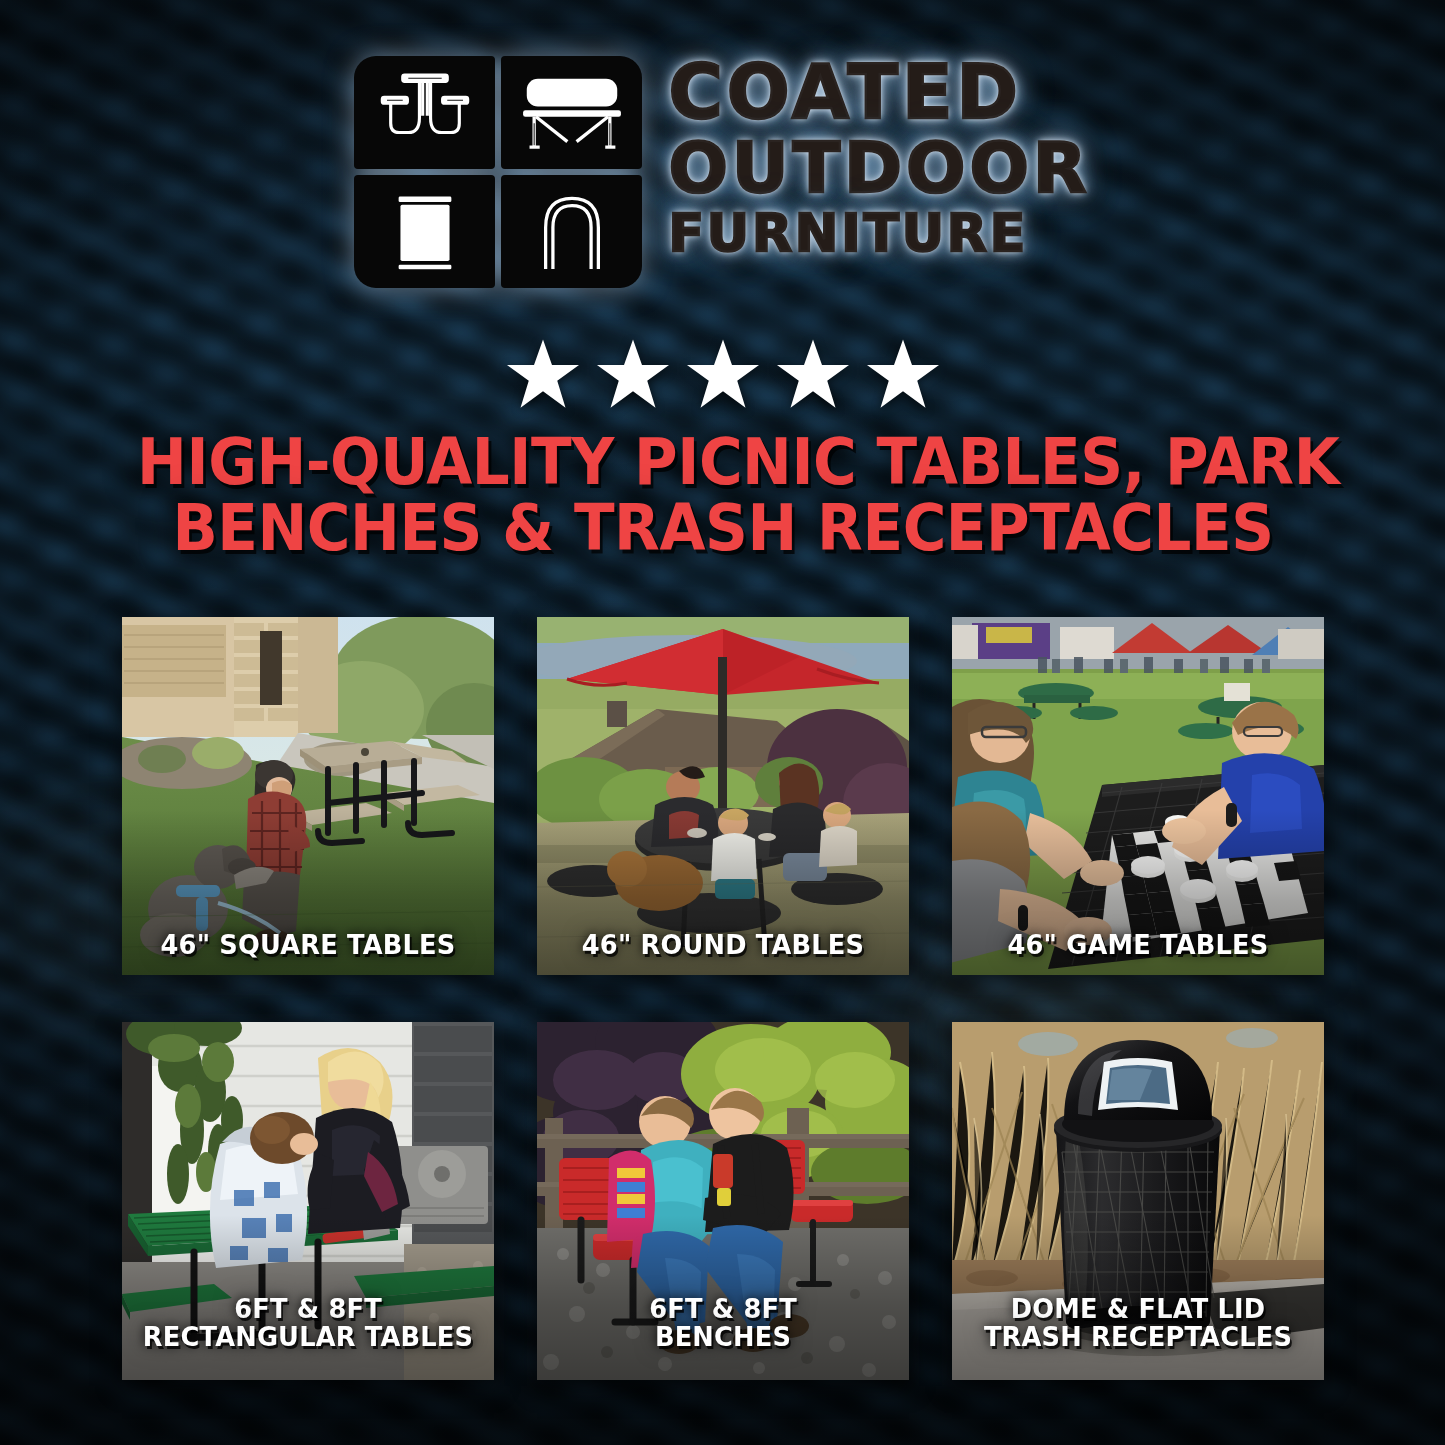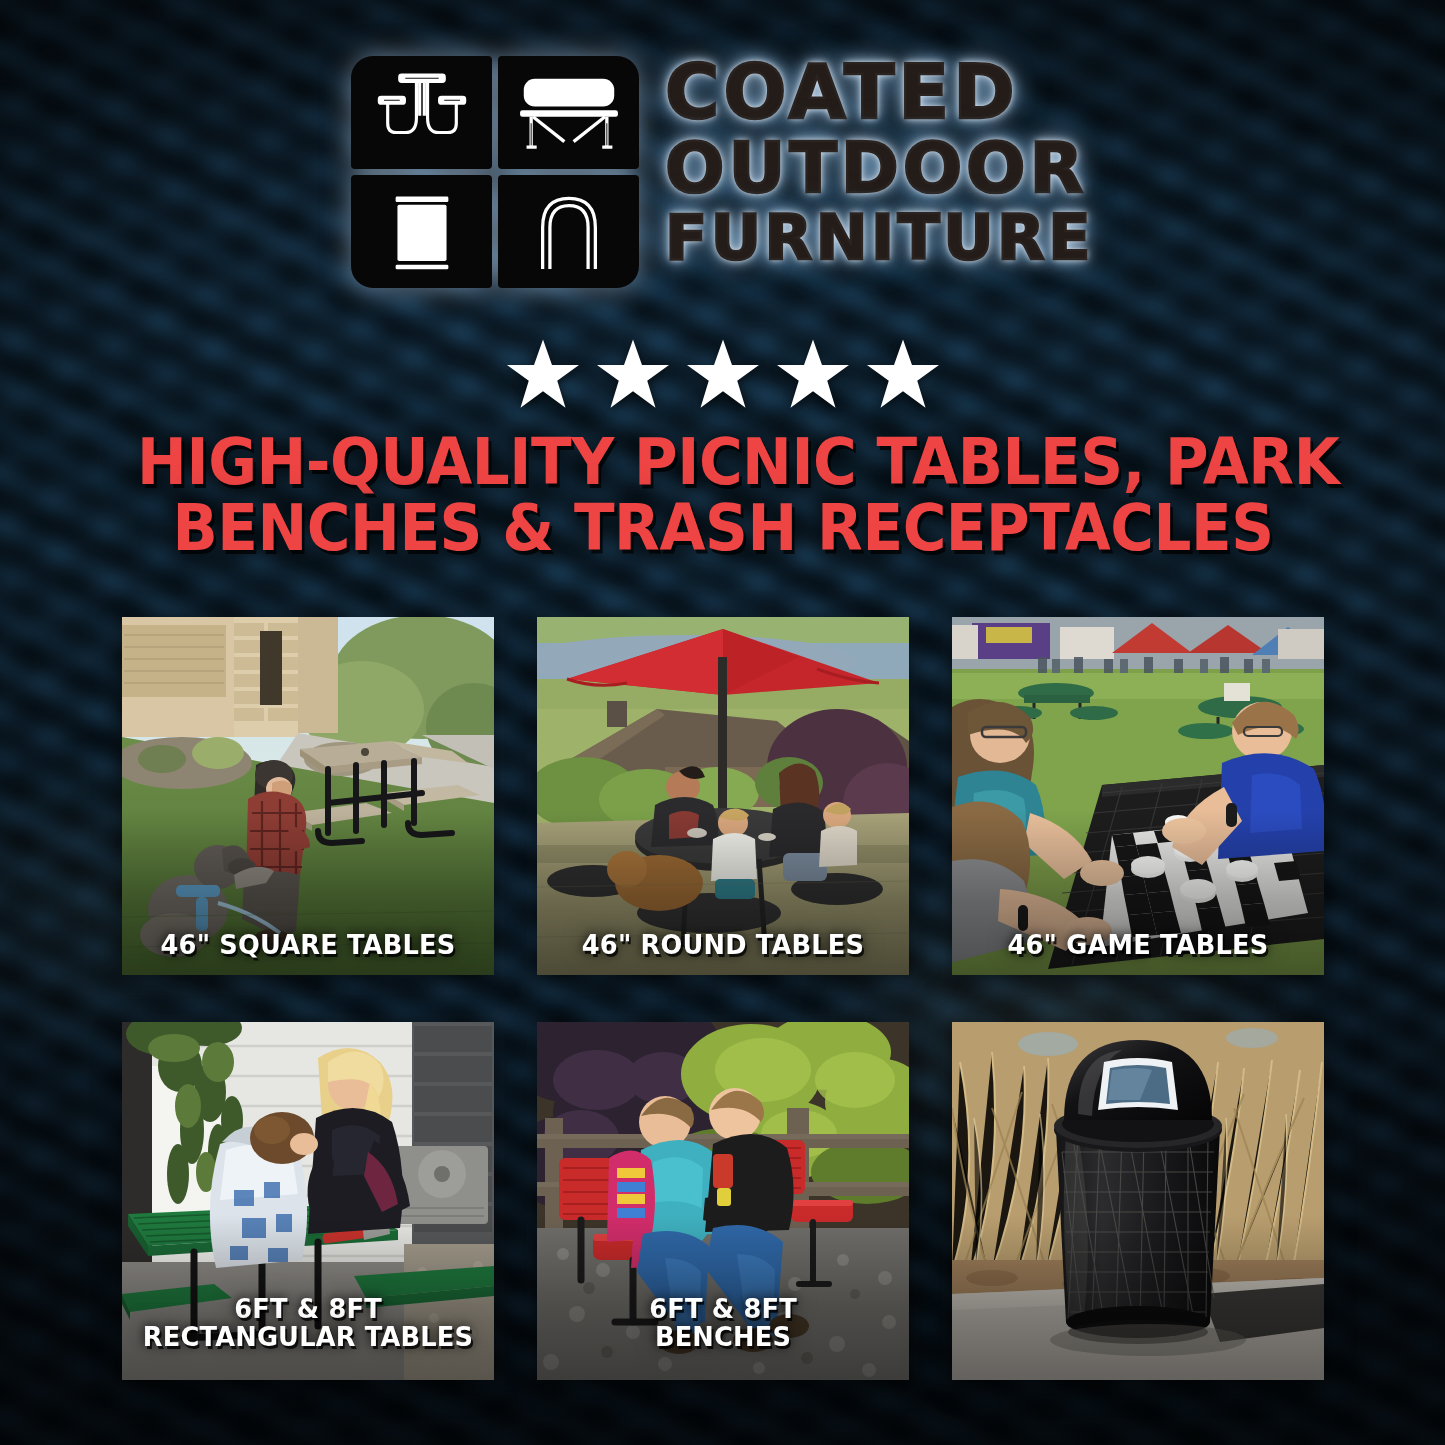--- a/index.html
+++ b/index.html
@@ -101,21 +101,21 @@
     -webkit-text-stroke:2.5px #2a2320;
     text-shadow:
       0 0 2px #ffffff,
       0 0 6px #dfeaf6,
       0 0 13px #bcd4ea,
       0 0 24px rgba(150,190,225,.75),
       0 0 40px rgba(120,165,205,.45);
   }
   .logo-line.l1{font-size:74px;}
   .logo-line.l2{font-size:70px;margin-top:8px;}
-  .logo-line.l3{font-size:62px;margin-top:8px;}
+  .logo-line.l3{font-size:52px;margin-top:8px;}
 
   
   .stars{
     position:absolute;left:0;right:0;top:338px;
     display:flex;justify-content:center;align-items:center;gap:14px;
   }
   .star{width:76px;height:72px;display:block;
         filter:drop-shadow(0 3px 5px rgba(0,0,0,.6));}
 
   
@@ -1055,16 +1055,20 @@
             <path d="M158 46 Q186 40 214 46 L218 82 Q186 78 154 82 Z" fill="#4c6b85"></path>
             <path d="M160 48 Q186 44 200 48 L188 78 Q170 78 156 78 Z" fill="#6f8ea6" opacity=".7"></path>
 
             <ellipse cx="186" cy="300" rx="72" ry="16" fill="#0b0b0c"></ellipse>
             <ellipse cx="186" cy="310" rx="70" ry="12" fill="#141416" opacity=".55"></ellipse>
           </g>
           <ellipse cx="196" cy="318" rx="98" ry="16" fill="#6f6a62" opacity=".45"></ellipse>
         </svg>
       </div>
       <div class="tile-shade"></div>
+      <div class="tile-caption two-line">
+        <span class="cap-line">DOME &amp; FLAT LID</span>
+        <span class="cap-line">TRASH RECEPTACLES</span>
+      </div>
     </div>
 
   </div>
 </div>
 
 </body></html>

